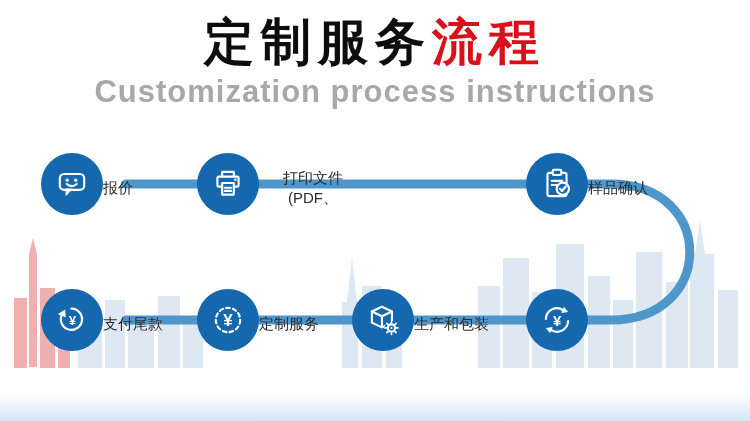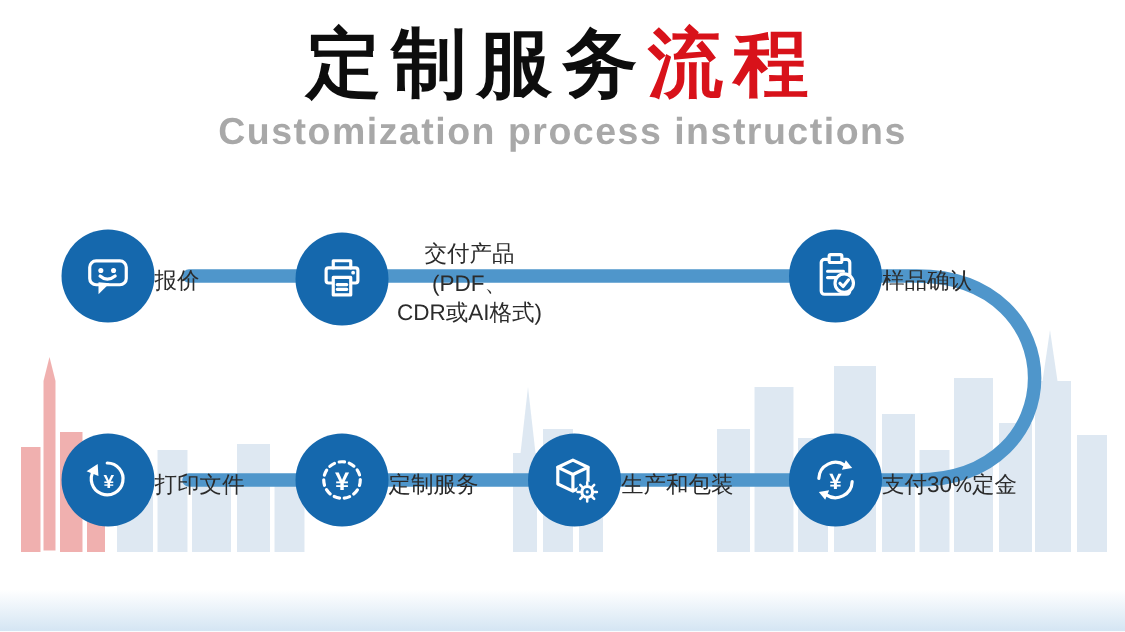--- a/index.html
+++ b/index.html
@@ -8,21 +8,21 @@
     font-family:"Liberation Sans","DejaVu Sans",sans-serif;
   }
   .bg-skyline{position:absolute;left:0;top:0;}
   .bottom-fade{
     position:absolute;left:0;bottom:0;width:750px;height:28px;
     background:linear-gradient(to bottom, rgba(210,228,243,0), rgba(197,220,239,0.75));
   }
   .header{position:absolute;top:14px;left:0;width:100%;text-align:center;}
   .title{margin:0;font-size:50px;font-weight:900;color:#0d0d0d;letter-spacing:7px;line-height:1.15;}
   .title .accent{color:#d8121a;}
-  .subtitle{font-size:25px;font-weight:700;color:#a8a8a8;letter-spacing:1px;margin-top:2px;}
+  .subtitle{font-size:31px;font-weight:700;color:#a8a8a8;letter-spacing:1px;margin-top:2px;}
   .flow-line{position:absolute;left:0;top:0;}
   .step{position:absolute;width:170px;display:flex;flex-direction:row;align-items:center;}
   .circle{
     width:62px;height:62px;border-radius:50%;background:#1568ad;
     display:flex;align-items:center;justify-content:center;flex:0 0 auto;
   }
   .circle svg{display:block;}
   .label{margin-top:7px;font-size:15px;color:#2b2b2b;text-align:center;line-height:1.3;}
   .label span{display:block;}
 </style>
@@ -93,22 +93,21 @@
     <div class="circle">
       <svg width="36" height="36" viewBox="0 0 34 34" fill="none" stroke="#fff" stroke-width="2" stroke-linecap="round" stroke-linejoin="round">
         <path d="M11.5 10 V5.5 h11 V10"></path>
         <rect x="7" y="10" width="20" height="9.5" rx="1.5"></rect>
         <rect x="11.5" y="16" width="11" height="11" fill="#1568ad"></rect>
         <path d="M14 20.5 h6 M14 23.5 h6"></path>
         <circle cx="24" cy="13" r="1.2" fill="#fff" stroke="none"></circle>
       </svg>
     </div>
     <div class="label">
-        <span>交付产品(PDF、</span>
-        <span>CDR或AI格式)</span>
+        <span>打印文件(PDF、</span>
       </div>
   </div>
 
 
   <div class="step" style="left:526px;top:153px;">
     <div class="circle">
       <svg width="36" height="36" viewBox="0 0 34 34" fill="none" stroke="#fff" stroke-width="2" stroke-linecap="round" stroke-linejoin="round">
         <rect x="8" y="6.5" width="18" height="22" rx="2"></rect>
         <rect x="13" y="3.5" width="8" height="5" rx="1" fill="#1568ad"></rect>
         <path d="M12 14 h10 M12 18 h6"></path>
@@ -125,24 +124,20 @@
   <div class="step" style="left:526px;top:289px;">
     <div class="circle">
       <svg width="36" height="36" viewBox="0 0 34 34" fill="none" stroke="#fff" stroke-width="2" stroke-linecap="round" stroke-linejoin="round">
         <path d="M6.5 16 A10.5 10.5 0 0 1 23 7.8"></path>
         <polygon points="23.5,4.5 27.5,9.5 21,10.5" fill="#fff" stroke="none"></polygon>
         <path d="M27.5 18 A10.5 10.5 0 0 1 11 26.2"></path>
         <polygon points="10.5,29.5 6.5,24.5 13,23.5" fill="#fff" stroke="none"></polygon>
         <text x="17" y="22.5" text-anchor="middle" font-size="14" font-weight="bold" fill="#fff" stroke="none">¥</text>
       </svg>
     </div>
-    <div class="label">
-        <span>支付30%定金</span>
-        <span></span>
-      </div>
   </div>
 
   <div class="step" style="left:352px;top:289px;">
     <div class="circle">
       <svg width="36" height="36" viewBox="0 0 34 34" fill="none" stroke="#fff" stroke-width="2" stroke-linecap="round" stroke-linejoin="round">
         <polygon points="16,4.5 25.5,9 16,13.5 6.5,9"></polygon>
         <path d="M6.5 9 V19.5 L16 24 V13.5 M16 24 L25.5 19.5 V9"></path>
         <circle cx="25" cy="24.5" r="6.5" fill="#1568ad" stroke="none"></circle>
         <circle cx="25" cy="24.5" r="3.4"></circle>
         <path d="M25 20 v-1.6 M25 29 v1.6 M20.5 24.5 h-1.6 M29.5 24.5 h1.6 M21.8 21.3 l-1.2 -1.2 M28.2 27.7 l1.2 1.2 M21.8 27.7 l-1.2 1.2 M28.2 21.3 l1.2 -1.2" stroke-width="1.6"></path>
@@ -170,18 +165,18 @@
 
   <div class="step" style="left:41px;top:289px;">
     <div class="circle">
       <svg width="36" height="36" viewBox="0 0 34 34" fill="none" stroke="#fff" stroke-width="2" stroke-linecap="round" stroke-linejoin="round">
         <path d="M8 11 A10 10 0 1 0 16.5 6.3"></path>
         <polygon points="3.5,11.5 10.5,7 11,14.5" fill="#fff" stroke="none"></polygon>
         <text x="17.5" y="22" text-anchor="middle" font-size="12" font-weight="bold" fill="#fff" stroke="none">¥</text>
       </svg>
     </div>
     <div class="label">
-        <span>打印文件</span>
+        <span>支付尾款</span>
         <span></span>
       </div>
   </div>
 
 </div>
 
 </body></html>

